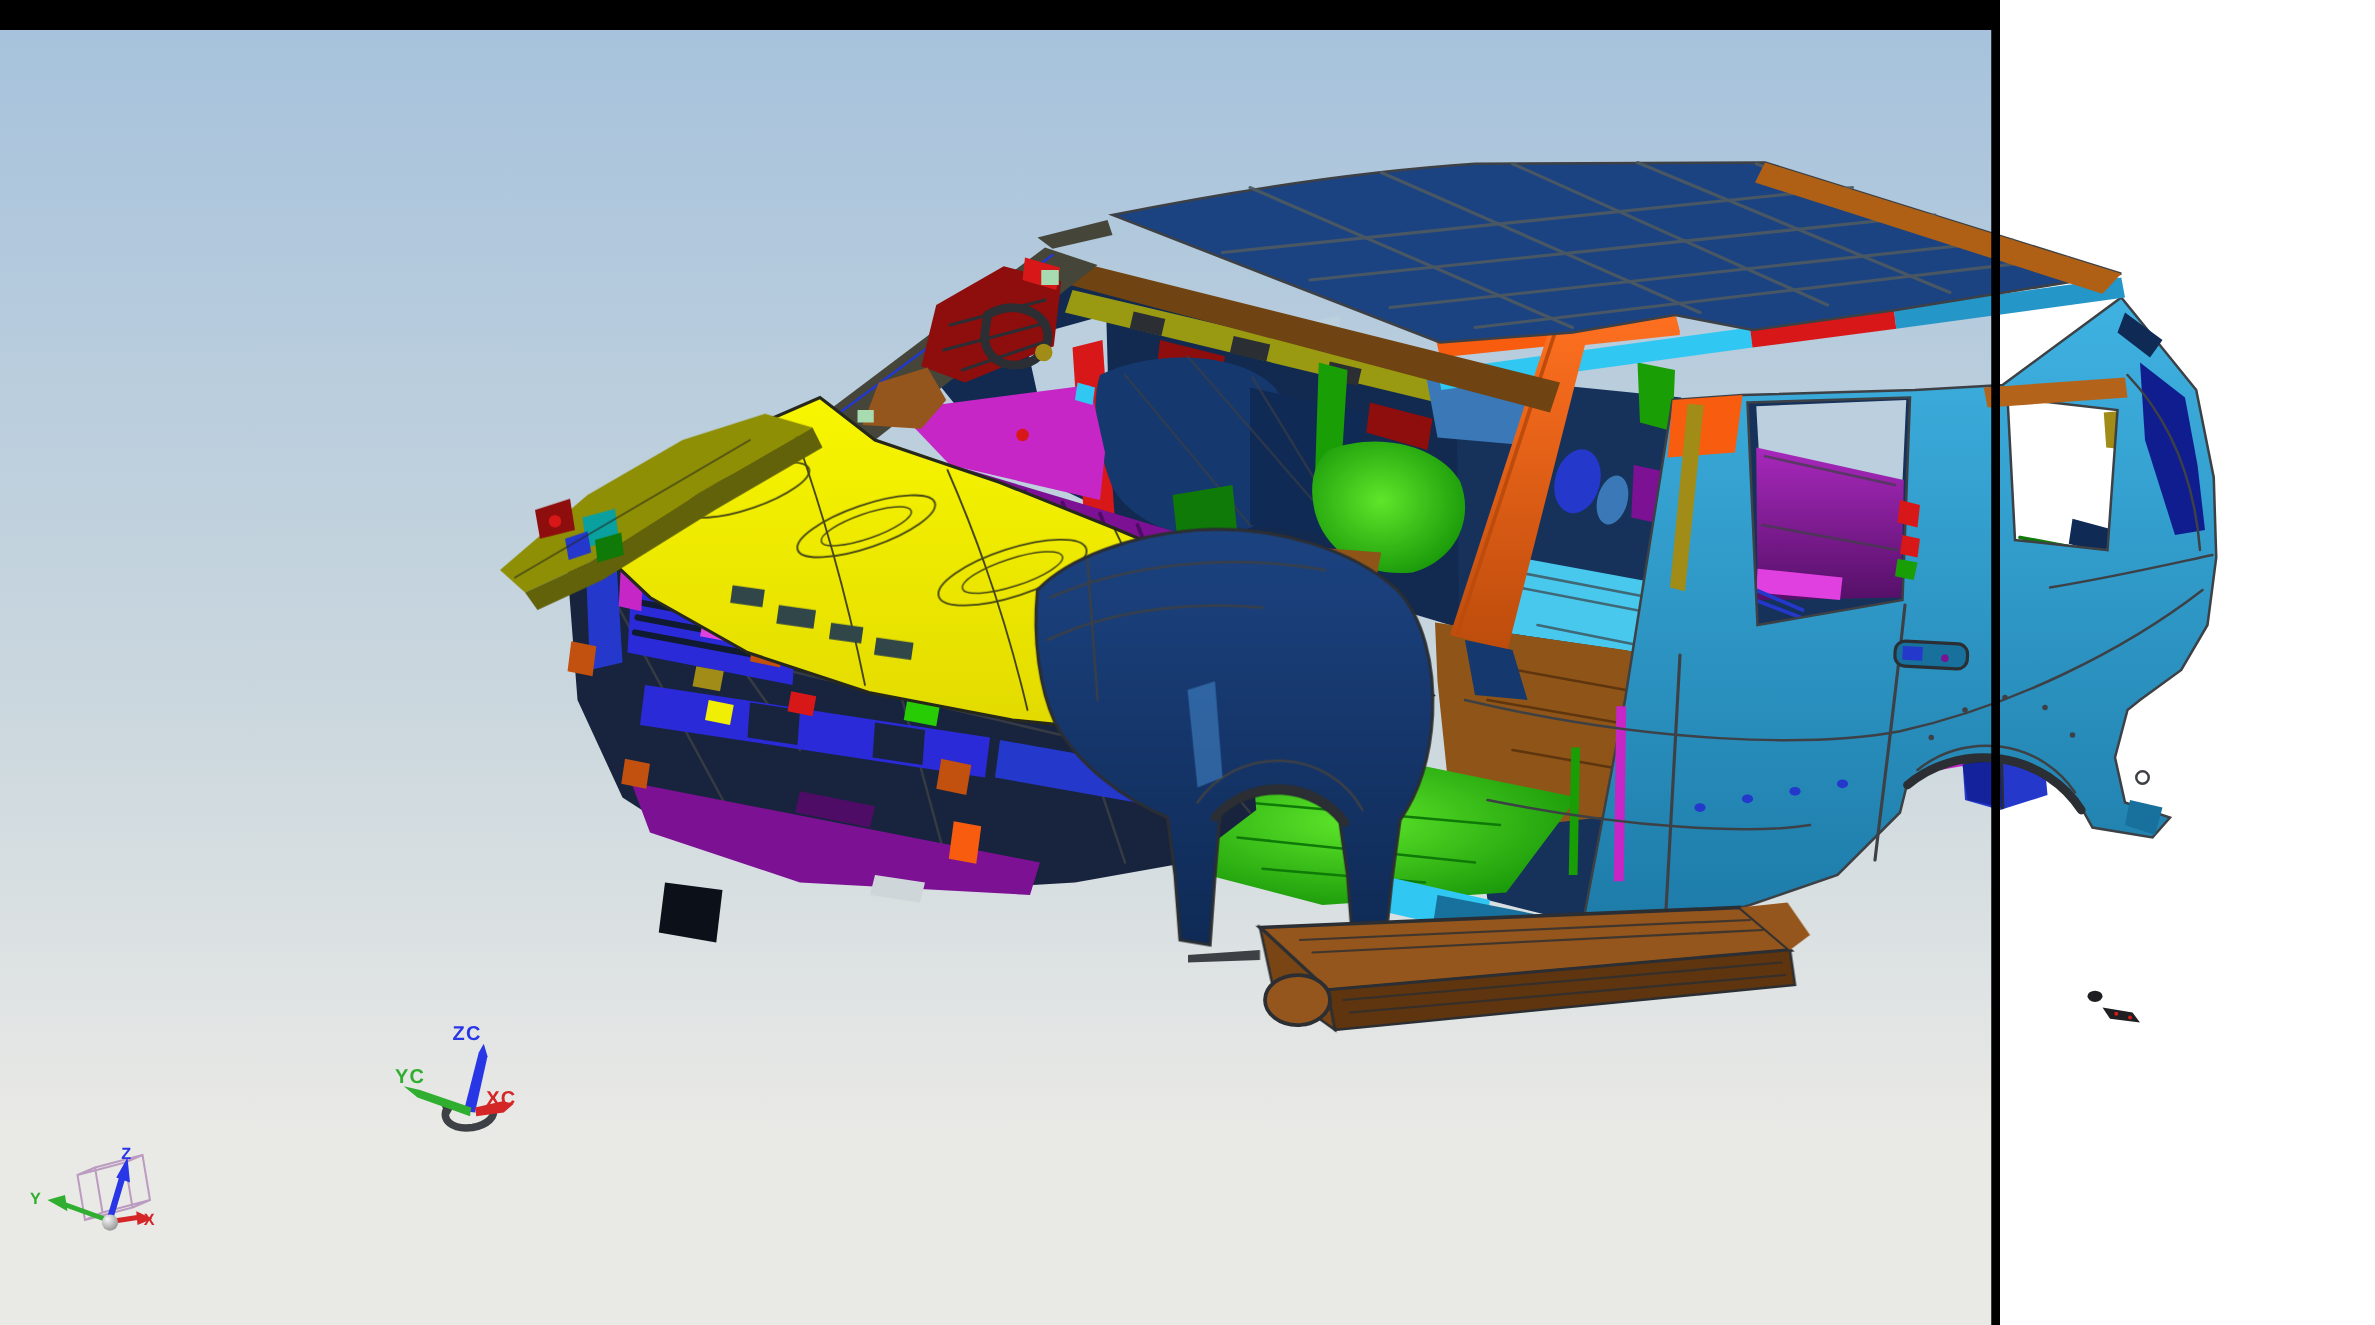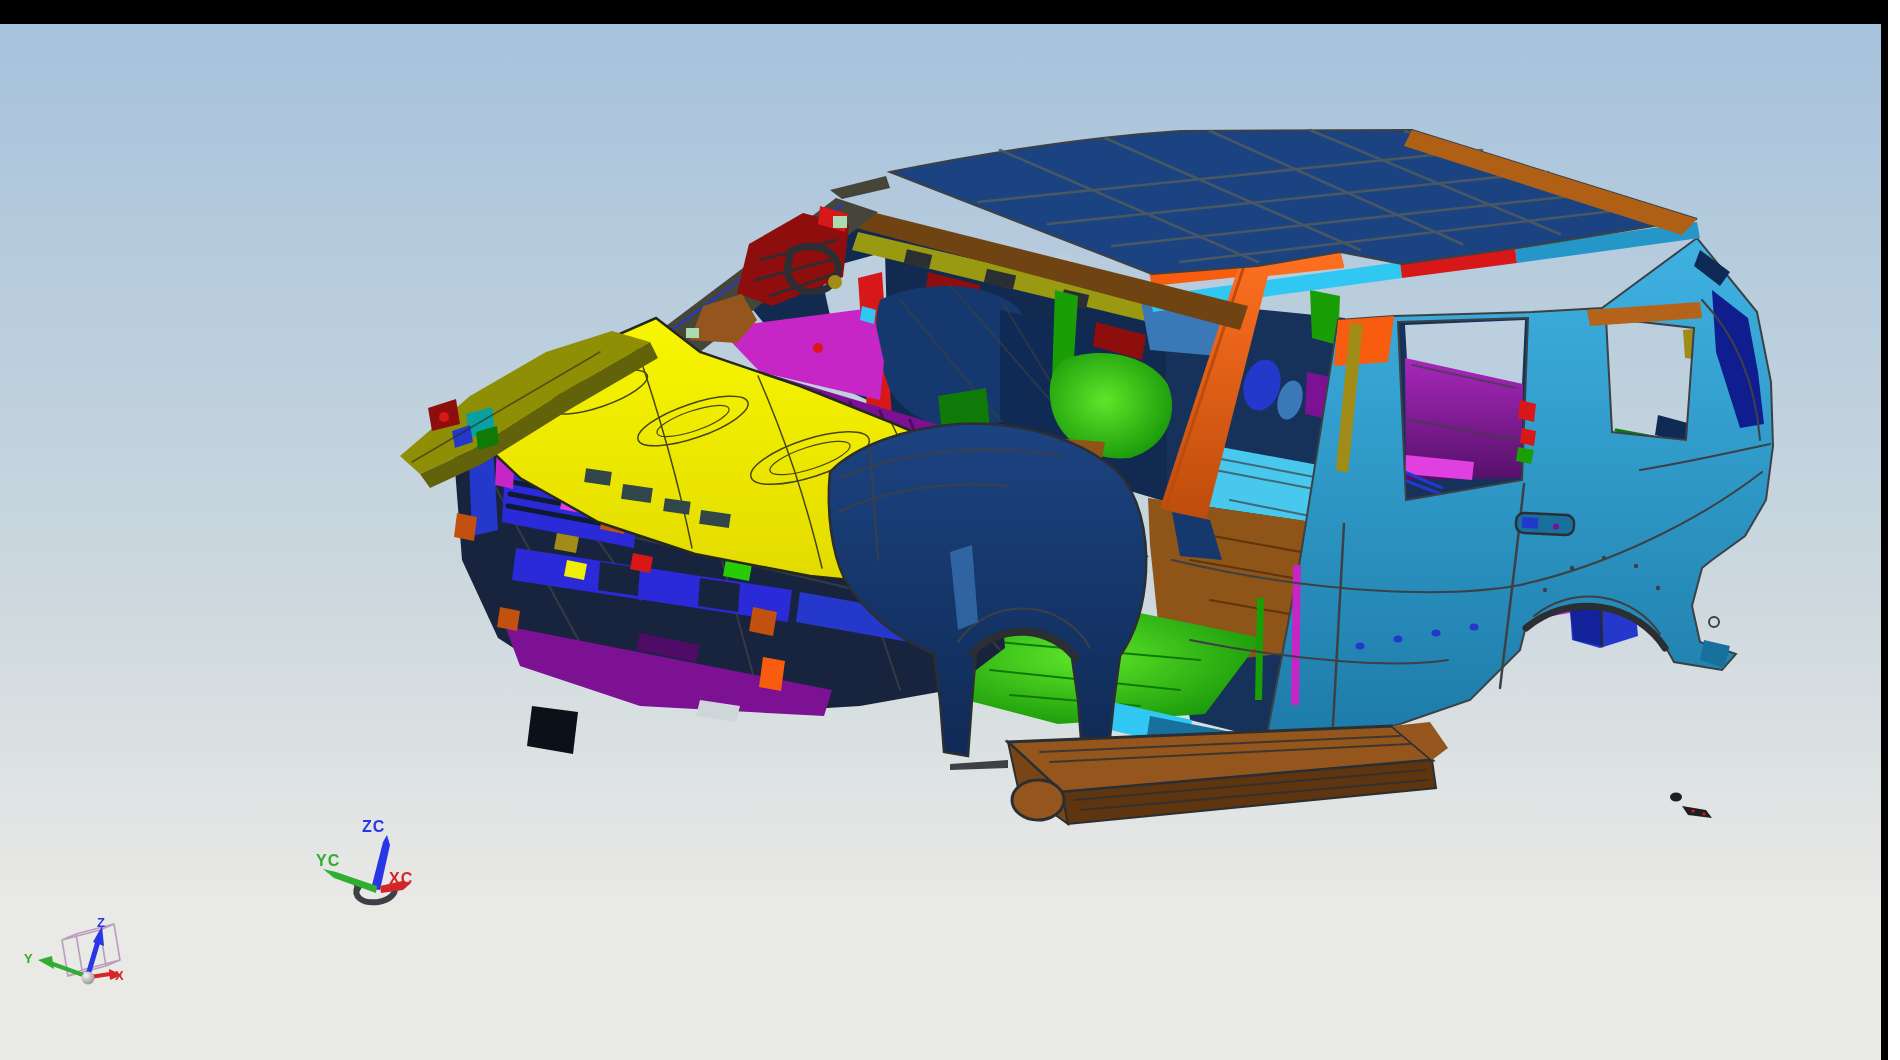--- a/index.html
+++ b/index.html
@@ -1,17 +1,17 @@
 <!DOCTYPE html>
 <html><head>
 <meta charset="utf-8">
 <style>
   html,body{margin:0;padding:0;}
   body{width:1900px;height:1060px;overflow:hidden;font-family:"Liberation Sans",sans-serif;}
-  .stage{position:relative;width:1888px;height:1060px;}
+  .stage{position:relative;width:1600px;height:1060px;}
   .bg{position:absolute;left:0;top:0;width:100%;height:100%;}
   .top-bar{position:absolute;left:0;top:0;width:100%;height:24px;}
   .right-bar{position:absolute;right:0;top:0;width:7px;height:100%;}
   svg{position:absolute;left:0;top:0;}
   .lbl15{font-size:16px;font-weight:bold;letter-spacing:1px;}
   .lbl13{font-size:13px;font-weight:bold;}
   .pl{fill:none;stroke-linecap:round;}
 </style>
 </head>
 <body>

